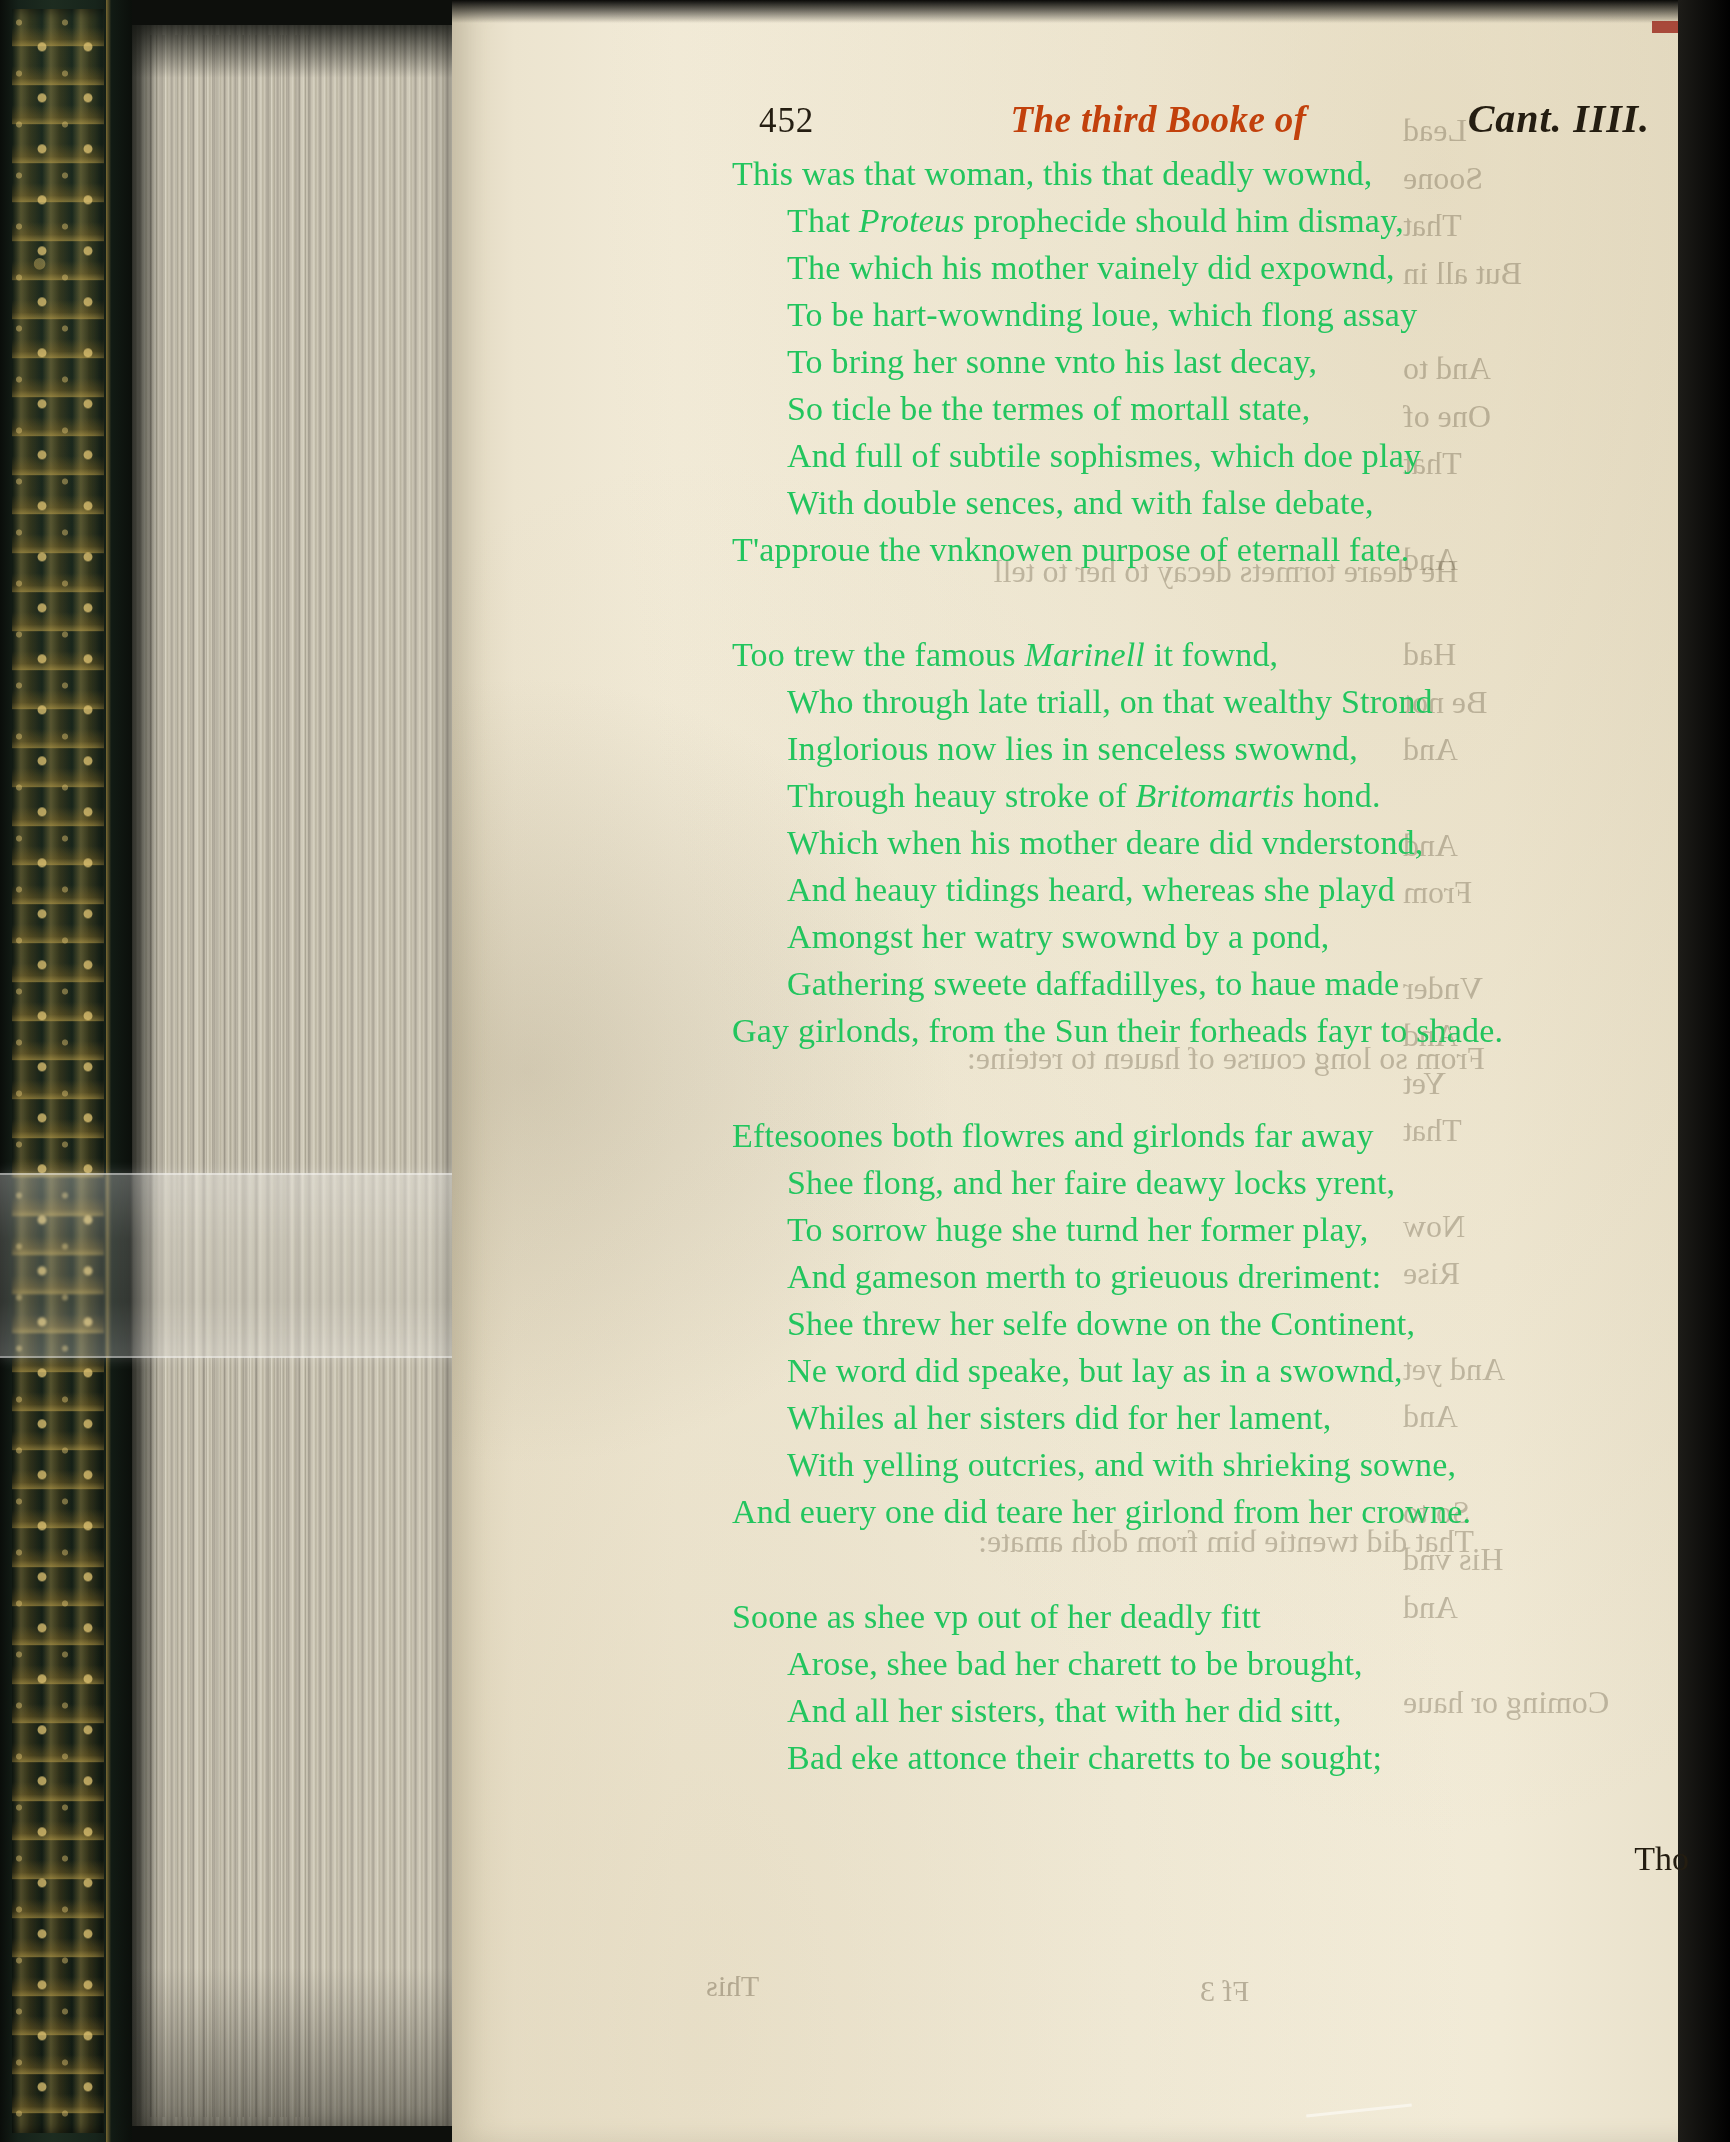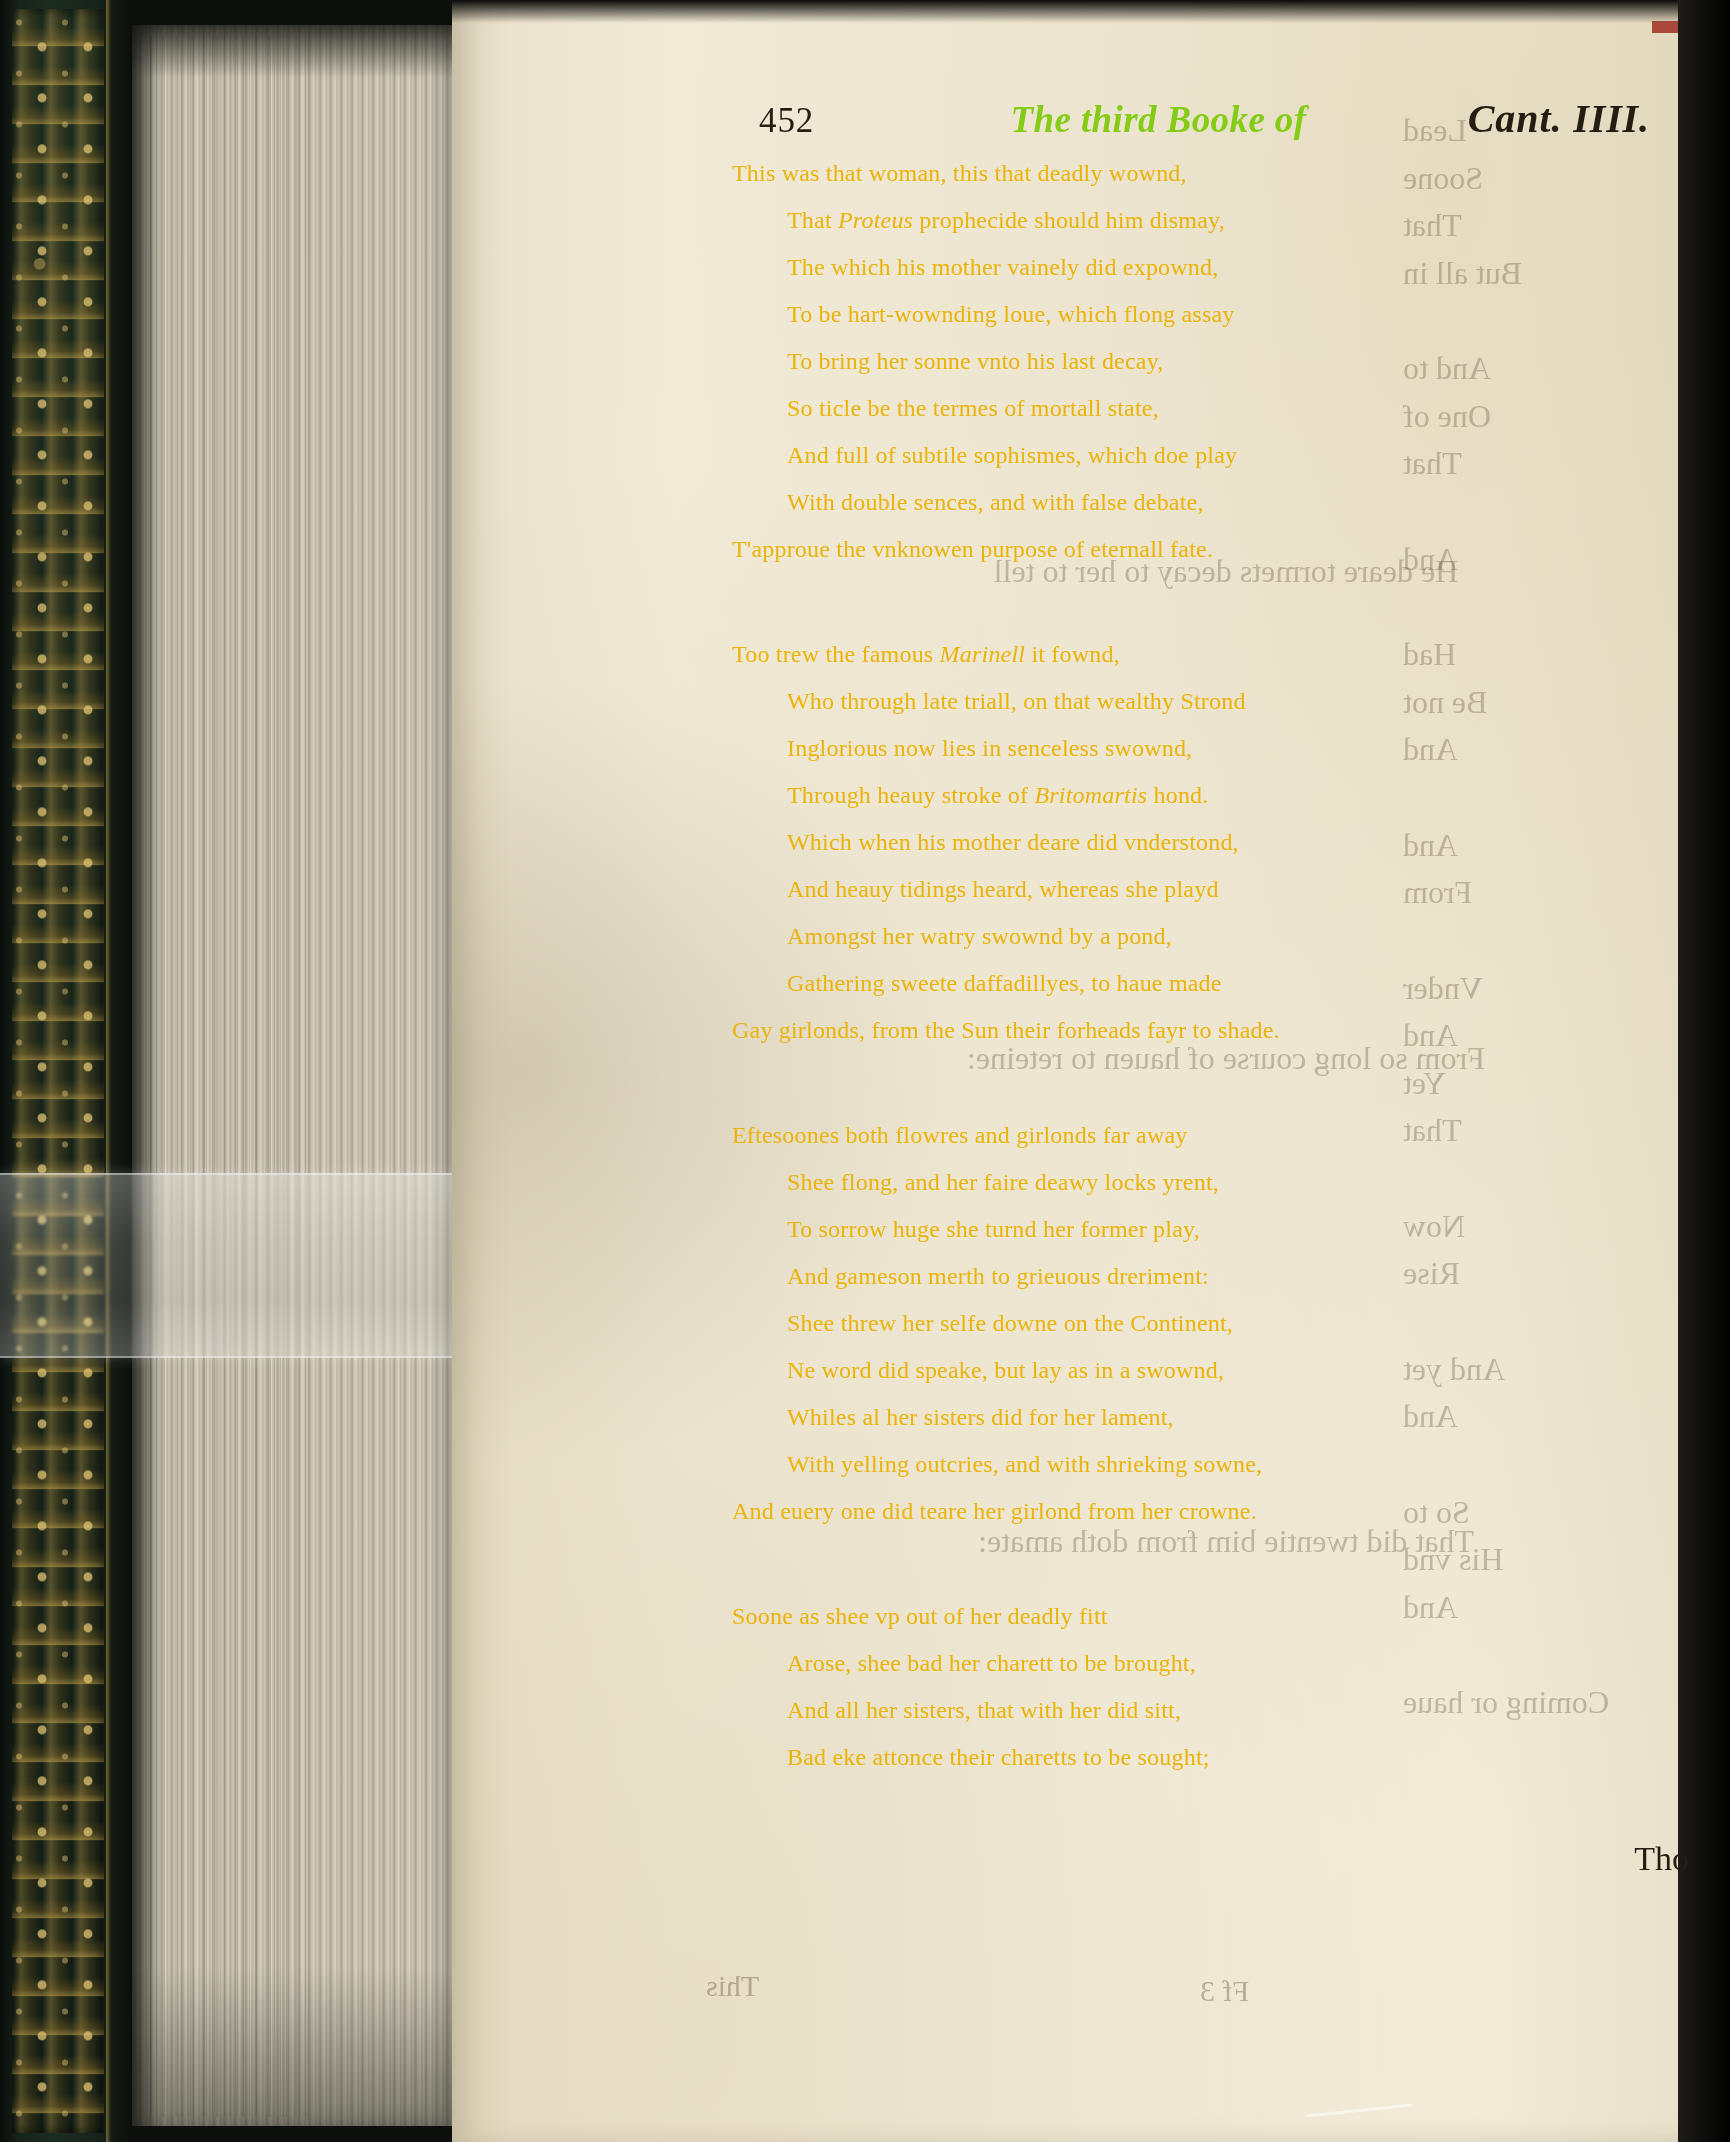--- a/index.html
+++ b/index.html
@@ -174,44 +174,44 @@
   }
   .folio {
     font-size: 35px;
     letter-spacing: 0.9px;
     color: #241d11;
   }
   .running-title {
     font-size: 37px;
     font-style: italic;
     font-weight: bold;
-    color: #84cc16;
+    color: #c2410c;
     letter-spacing: 0.4px;
     margin-left: 35px;
   }
   .canto {
     font-size: 40px;
     font-style: italic;
     font-weight: bold;
     color: #241d11;
     letter-spacing: 0.9px;
   }
 
   .poem {
     position: absolute;
     left: 732px; top: 150px;
     width: 953px;
   }
   .stanza {
     margin-bottom: 58px;
   }
   .verse {
-    font-size: 24px;
+    font-size: 34px;
     line-height: 47px;
-    color: #eab308;
+    color: #22c55e;
     white-space: nowrap;
     letter-spacing: 0.2px;
   }
   .verse.i1 { padding-left: 55px; }
   .verse i { font-style: italic; }
 
   .catchword {
     position: absolute;
     right: 42px; top: 1840px;
     font-size: 34px;

